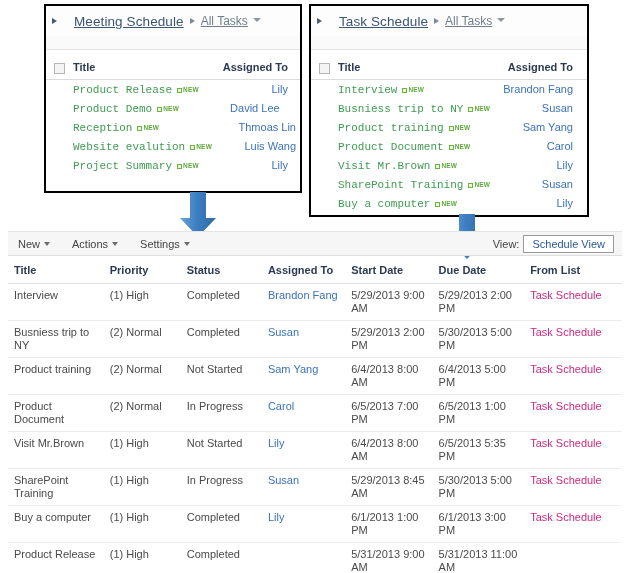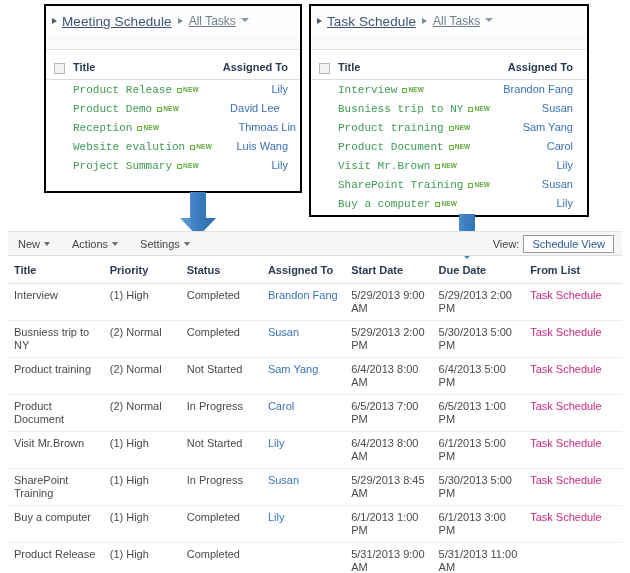--- a/index.html
+++ b/index.html
@@ -36,20 +36,21 @@
     border-top: 3.5px solid transparent;
     border-bottom: 3.5px solid transparent;
     border-left: 5px solid #4b5a69;
     margin-right: 5px;
     flex: 0 0 auto;
   }
   .sp-listname {
     color: #3b5573;
     font-size: 13.5px;
     letter-spacing: .1px;
+    margin-left: 12px;
   }
   .sp-sep {
     display: inline-block;
     width: 0; height: 0;
     border-top: 3.5px solid transparent;
     border-bottom: 3.5px solid transparent;
     border-left: 5px solid #7b8a99;
     margin: 0 6px;
     flex: 0 0 auto;
   }
@@ -228,21 +229,21 @@
             <td style="text-align:center;padding-right:12px"><a class="link-blue" href="#">David Lee</a></td>
           </tr>
           <tr>
             <td class="cbcell"></td>
             <td><a class="link-green" href="#">Reception</a><span class="newbadge"><span class="sq"></span>NEW</span></td>
             <td style="text-align:right;padding-right:4px"><a class="link-blue" href="#">Thmoas Lin</a></td>
           </tr>
           <tr>
             <td class="cbcell"></td>
             <td><a class="link-green" href="#">Website evalution</a><span class="newbadge"><span class="sq"></span>NEW</span></td>
-            <td style="text-align:right;padding-right:12px"><a class="link-blue" href="#">Luis Wang</a></td>
+            <td style="text-align:right;padding-right:4px"><a class="link-blue" href="#">Luis Wang</a></td>
           </tr>
           <tr>
             <td class="cbcell"></td>
             <td><a class="link-green" href="#">Project Summary</a><span class="newbadge"><span class="sq"></span>NEW</span></td>
             <td style="text-align:right;padding-right:12px"><a class="link-blue" href="#">Lily</a></td>
           </tr>
         </tbody>
     </table>
   </div>
 
@@ -408,21 +409,21 @@
             <td>6/5/2013 7:00 PM</td>
             <td>6/5/2013 1:00 PM</td>
             <td><a class="from-link" href="#">Task Schedule</a></td>
           </tr>
           <tr>
             <td>Visit Mr.Brown</td>
             <td>(1) High</td>
             <td>Not Started</td>
             <td><a class="assign-link" href="#">Lily</a></td>
             <td>6/4/2013 8:00 AM</td>
-            <td>6/1/2013 5:00 PM</td>
+            <td>6/5/2013 5:35 PM</td>
             <td><a class="from-link" href="#">Task Schedule</a></td>
           </tr>
           <tr>
             <td>SharePoint Training</td>
             <td>(1) High</td>
             <td>In Progress</td>
             <td><a class="assign-link" href="#">Susan</a></td>
             <td>5/29/2013 8:45 AM</td>
             <td>5/30/2013 5:00 PM</td>
             <td><a class="from-link" href="#">Task Schedule</a></td>

